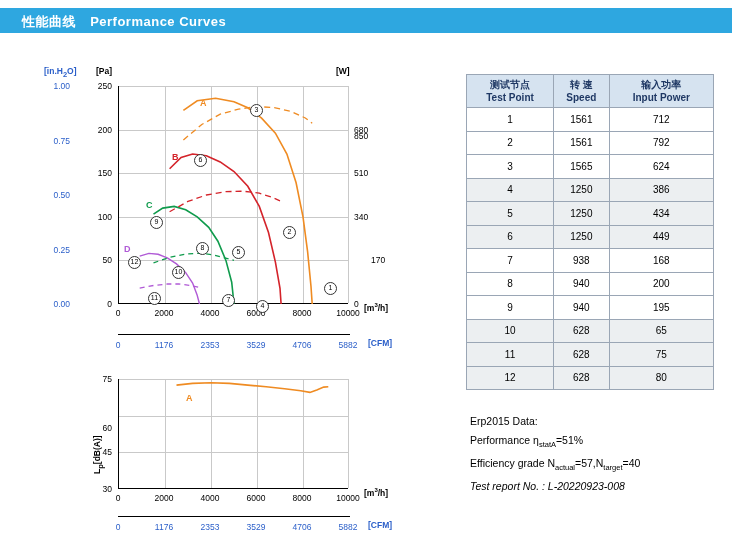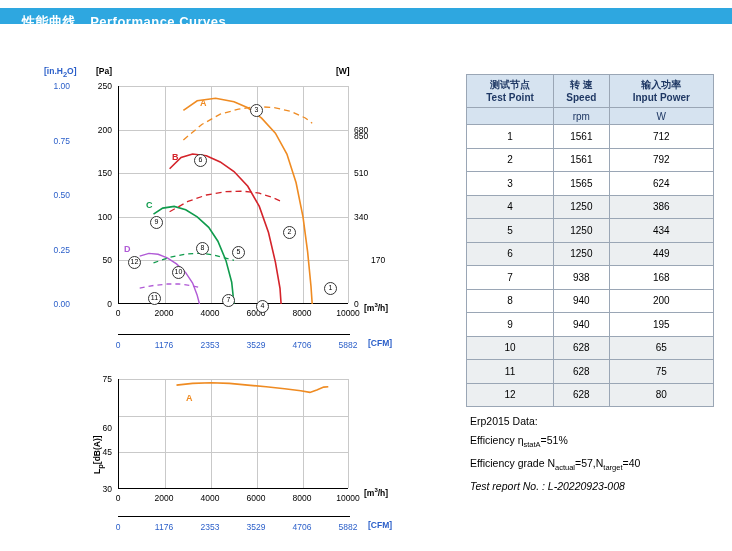--- a/index.html
+++ b/index.html
@@ -2,21 +2,21 @@
 <html><head>
 <meta charset="utf-8">
 <style>
   html,body{margin:0;padding:0;}
   body{
     width:732px;height:551px;background:#ffffff;
     font-family:"Liberation Sans", sans-serif;
     position:relative;overflow:hidden;
   }
   .header{
-    position:absolute;left:0;top:8px;width:732px;height:16px;
+    position:absolute;left:0;top:8px;width:732px;height:25px;
     background:#2ea7e0;
   }
   .header-inner{
     position:absolute;left:22px;top:0;height:28px;line-height:28px;
     color:#ffffff;font-size:13px;font-weight:bold;letter-spacing:0.5px;
   }
   .header-inner .en{margin-left:10px;}
 
   
   .chart-area{position:absolute;left:0;top:44px;width:448px;height:500px;}
@@ -243,25 +243,20 @@
         </th>
         <th class="th-top">
           <div>转 速</div>
           <div>Speed</div>
         </th>
         <th class="th-top">
           <div>输入功率</div>
           <div>Input Power</div>
         </th>
       </tr>
-      <tr>
-        <th class="th-unit"></th>
-        <th class="th-unit">rpm</th>
-        <th class="th-unit">W</th>
-      </tr>
     </thead>
     <tbody>
       <tr>
         <td>1</td>
         <td>1561</td>
         <td>712</td>
       </tr>
       <tr>
         <td>2</td>
         <td>1561</td>
@@ -317,19 +312,19 @@
         <td>628</td>
         <td>80</td>
       </tr>
     </tbody>
   </table>
 </div>
 
 <div class="notes">
   <div>Erp2015  Data:</div>
   <div>
-    <span>Efficiency η</span><span class="sub">statA</span><span>=51%</span>
+    <span>Performance η</span><span class="sub">statA</span><span>=51%</span>
   </div>
   <div>
     <span>Efficiency grade  N</span><span class="sub">actual</span><span>=57,N</span><span class="sub">target</span><span>=40</span>
   </div>
   <div class="it">Test report No. : L-20220923-008</div>
 </div>
 
 </body></html>

